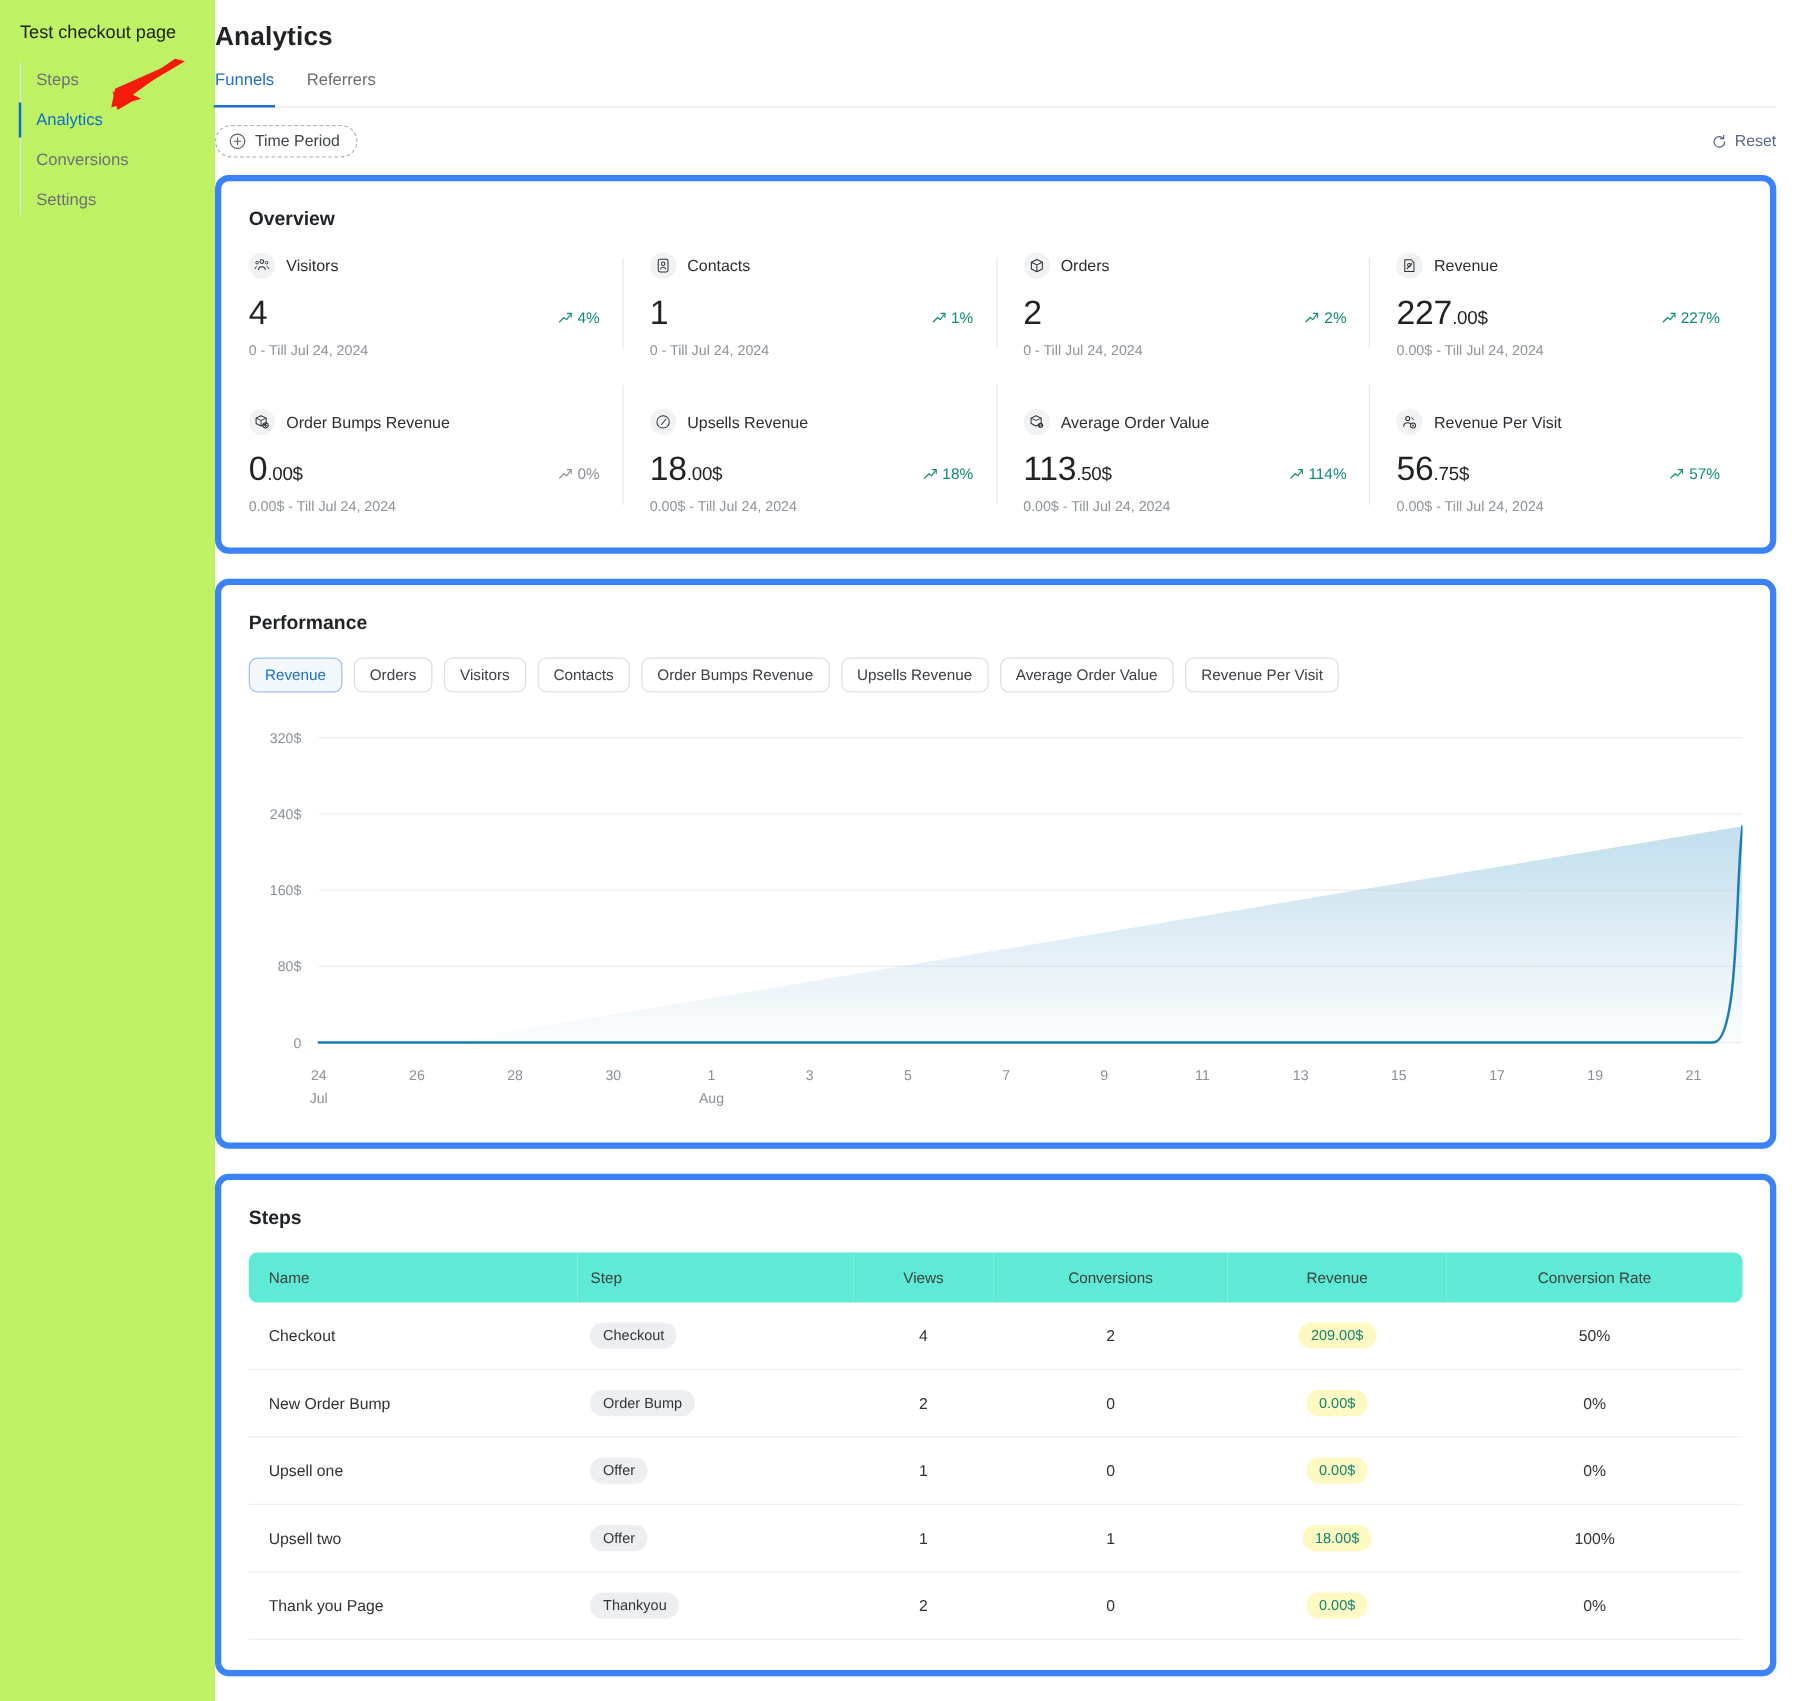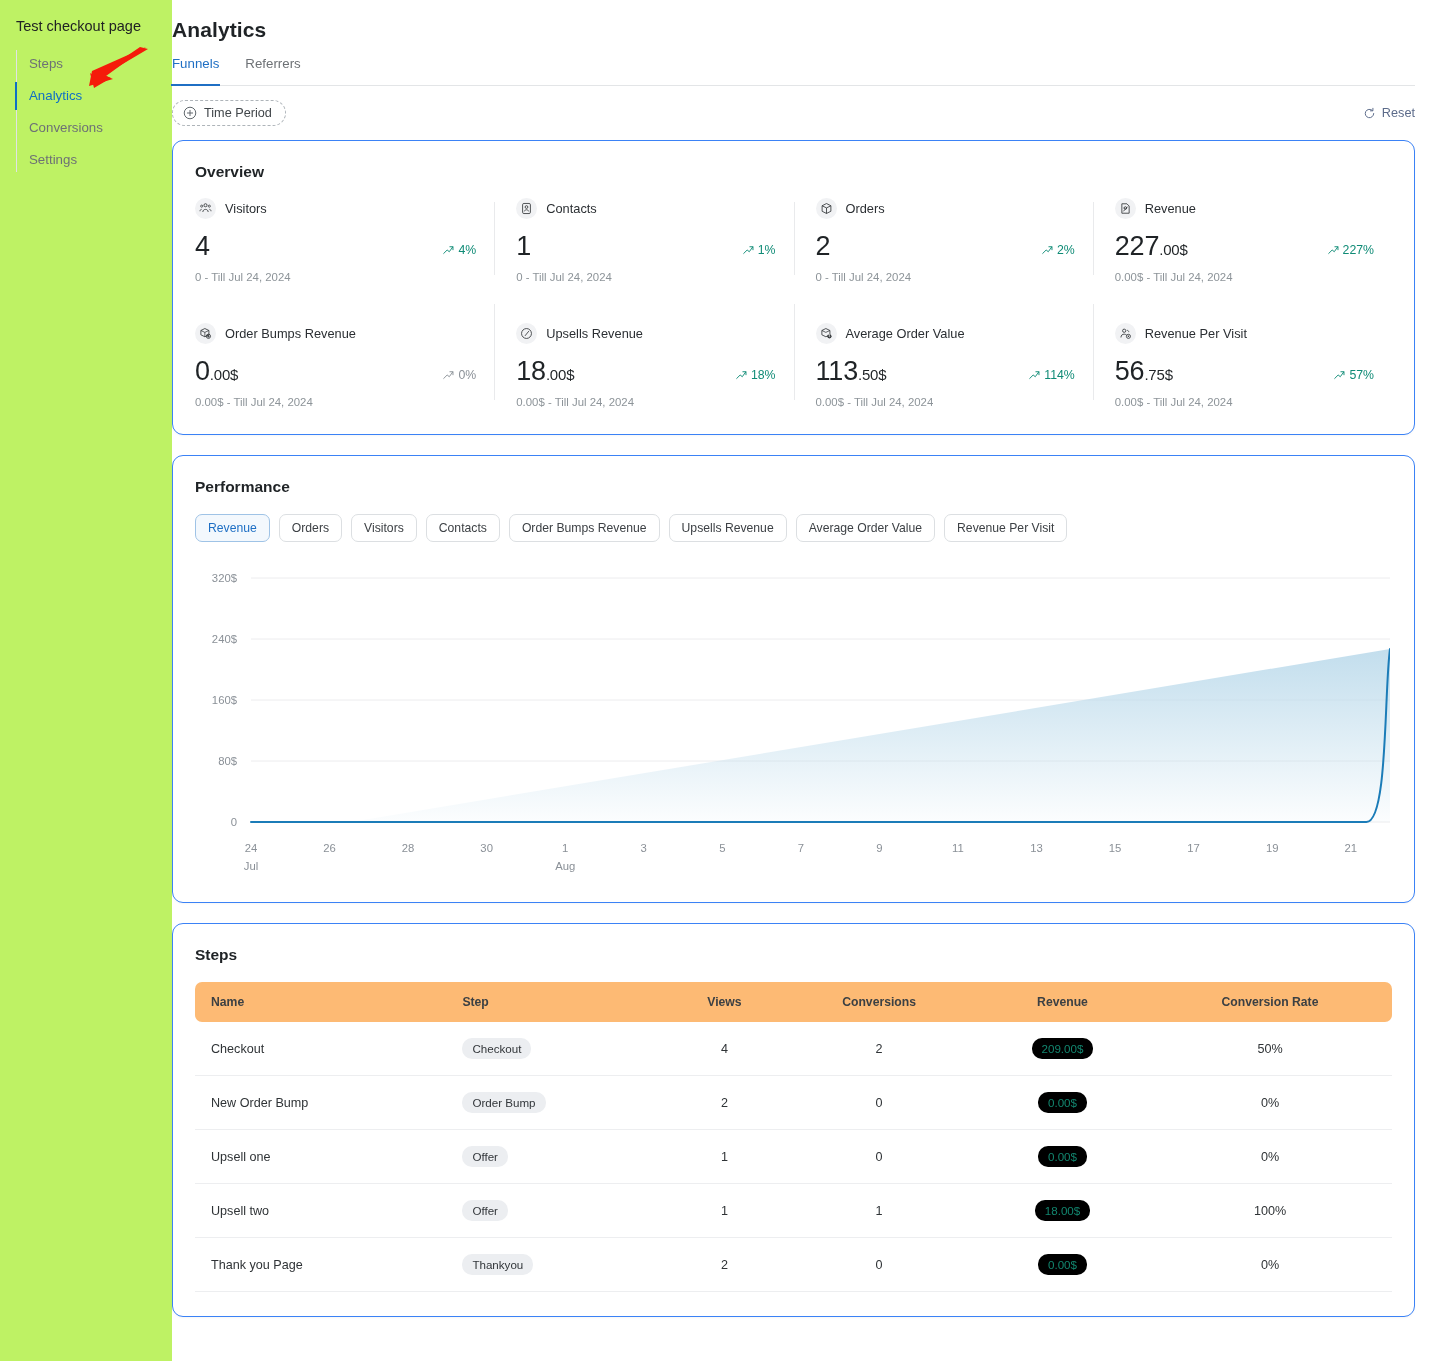--- a/index.html
+++ b/index.html
@@ -46,21 +46,21 @@
   .time-period {
     display:inline-flex; align-items:center; gap:7px;
     border: 1.4px dashed #aeb4b9; border-radius: 18px;
     padding: 5px 13px 5px 10px; font-size: 12.7px; color: #41464a; background:#fff; cursor:pointer;
   }
   .reset {
     display:inline-flex; align-items:center; gap:6px; font-size: 12.7px; color:#5c6b8a; cursor:pointer;
   }
 
   .card {
-    background:#fff; border:1px solid #3b82f6; border-radius: 11px;
+    background:#fff; border:5px solid #3b82f6; border-radius: 11px;
     box-shadow: 0 1px 2px rgba(16,24,40,.035);
     margin-bottom: 20px;
   }
   .card-h { font-size: 15.5px; font-weight: 600; color:#1f2326; }
 
   
   #overview-card { padding: 22px 22px 26px 22px; }
   .ov-grid { display:grid; grid-template-columns: repeat(4, 1fr); margin-top: 17px; }
   .ov-cell { padding: 0 18px 0 0; position: relative; }
   .ov-cell + .ov-cell { padding-left: 22px; }
@@ -89,38 +89,38 @@
     border:1px solid #dcdfe2; border-radius:7px; padding:6px 12px; cursor:pointer;
   }
   .chip.active { color:#1f6fc4; border-color:#9fc3e6; background:#f3f8fd; }
   .chart-wrap { margin-top: 22px; position: relative; height: 320px; }
   .chart-wrap svg { display:block; }
 
   
   #steps-card { padding: 22px 22px 24px 22px; }
   table { width:100%; border-collapse: collapse; margin-top: 18px; }
   thead th {
-    background:#fdba74; font-size:12.2px; font-weight:700; color:#3c4043; text-align:center;
+    background:#5eead4; font-size:12.2px; font-weight:400; color:#3c4043; text-align:center;
     padding: 13px 10px;
   }
   thead th:first-child { text-align:left; padding-left: 16px; border-radius: 7px 0 0 7px; }
   thead th:nth-child(2) { text-align:left; }
   thead th:last-child { border-radius: 0 7px 7px 0; }
   tbody td {
     font-size:12.6px; color:#2f3336; text-align:center; padding: 16px 10px;
     border-bottom: 1px solid #edeef0;
   }
   tbody td:first-child { text-align:left; padding-left:16px; }
   tbody td:nth-child(2) { text-align:left; }
   .pill {
     display:inline-block; background:#eceef1; color:#32363a;
     font-size:11.6px; border-radius: 10px; padding: 4px 10px;
   }
   .money {
-    display:inline-block; background:#000000; color:#12866f;
+    display:inline-block; background:#fef9c3; color:#12866f;
     font-size:11.6px; border-radius:10px; padding: 4px 10px;
   }
 </style>
 </head>
 <body>
 
 <div class="app">
 
   <aside class="sidebar">
     <div class="sidebar-title">Test checkout page</div>

